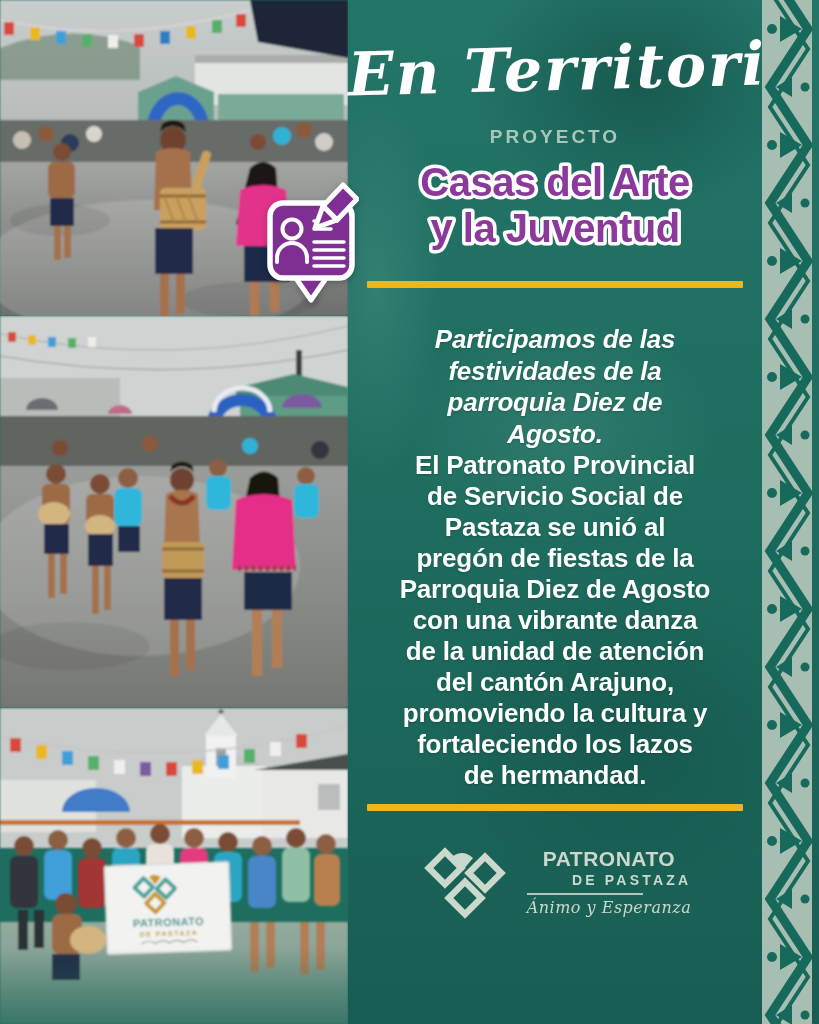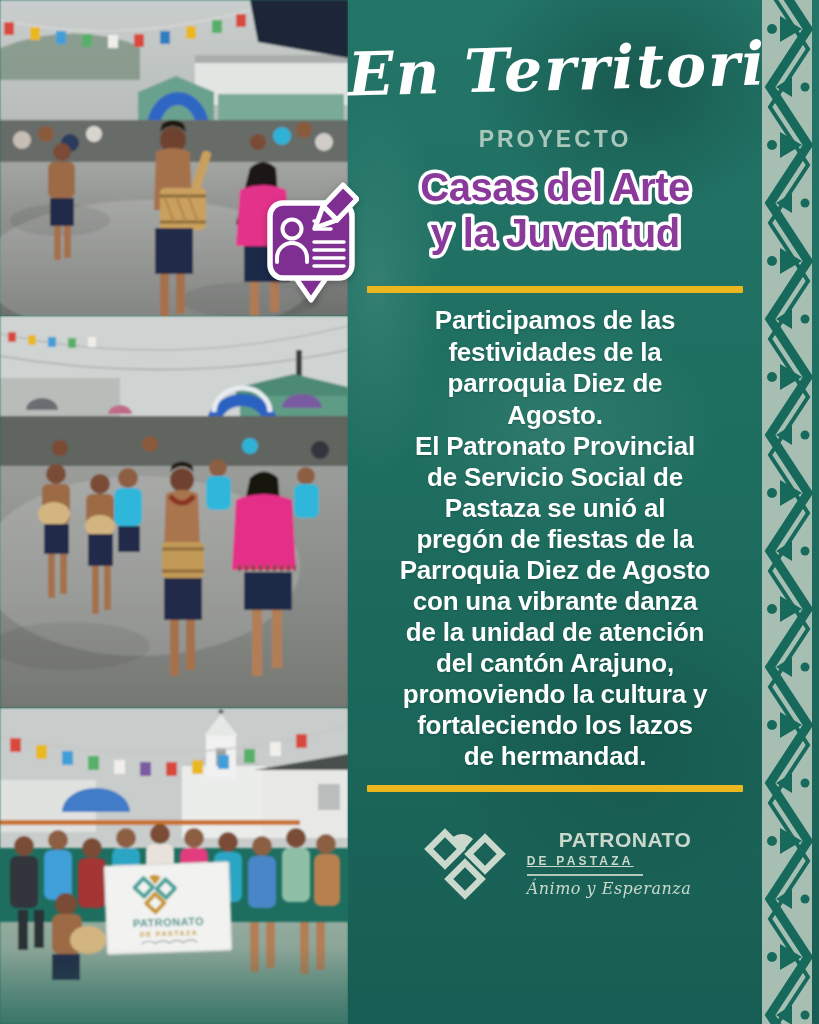--- a/index.html
+++ b/index.html
@@ -36,45 +36,45 @@
       linear-gradient(180deg,#237568 0%,#1e6e60 45%,#185d53 100%);
   }
   .content{position:relative;width:414px;height:1024px;text-align:center;color:#fff;}
   .script-title{
     margin-top:26px;
     font-family:"DejaVu Serif",serif;font-style:italic;font-weight:bold;
     font-size:60px;line-height:86px;color:#ffffff;letter-spacing:2px;
     transform:rotate(-1.5deg);white-space:nowrap;
   }
   .kicker{
-    margin-top:14px;font-size:23px;font-weight:bold;letter-spacing:3px;
+    margin-top:14px;font-size:19px;font-weight:bold;letter-spacing:3px;
     color:#a9c6bb;
   }
   .title-svg{display:block;margin:6px auto 0;}
   .title-svg text{
     font-family:"Liberation Sans",sans-serif;font-weight:bold;font-size:40px;
     fill:var(--title-purple,#8b3a9c);stroke:#ffffff;stroke-width:7px;
     paint-order:stroke;stroke-linejoin:round;letter-spacing:-0.5px;
   }
   .divider{width:376px;height:7px;margin:0 auto;background:var(--accent-yellow,#ecb71e);border-radius:1px;}
   .divider.d1{margin-top:15px;}
   .divider.d2{margin-top:13px;}
   .para{
     white-space:pre-line;font-weight:bold;color:#ffffff;letter-spacing:-0.2px;
     font-size:26px;line-height:31.5px;
     text-shadow:0 1px 2px rgba(0,30,25,0.25);
   }
-  .para.p1{margin-top:12px;}
+  .para.p1{margin-top:36px;font-style:italic;}
   .para.p2{line-height:31px;}
   
   .footer-logo{margin-top:29px;display:flex;align-items:center;justify-content:center;gap:20px;}
   .footer-logo .mark{flex:0 0 auto;}
   .logo-text{text-align:center;color:var(--logo-sage,#cbd9cd);}
-  .logo-name1{font-size:21px;font-weight:bold;letter-spacing:0.5px;line-height:24px;text-align:right;}
-  .logo-name2{font-size:12px;font-weight:bold;letter-spacing:3.2px;line-height:18px;text-align:left;text-decoration:underline;}
+  .logo-name1{font-size:21px;font-weight:bold;letter-spacing:0.5px;line-height:24px;text-align:center;}
+  .logo-name2{font-size:14px;font-weight:bold;letter-spacing:3.2px;line-height:18px;text-align:right;}
   .logo-rule{width:116px;height:1.5px;background:rgba(203,217,205,0.85);margin:4px 0 3px;}
   .logo-tagline{
     font-family:"DejaVu Serif",serif;font-style:italic;font-size:16px;
     letter-spacing:0.5px;white-space:nowrap;text-align:right;
   }
   
   .pattern-strip{position:absolute;left:762px;top:0;width:50px;height:1024px;}
   
   .badge-icon{position:absolute;left:263px;top:180px;width:96px;height:124px;z-index:5;
     filter:drop-shadow(0 2px 3px rgba(0,0,0,0.25));}

